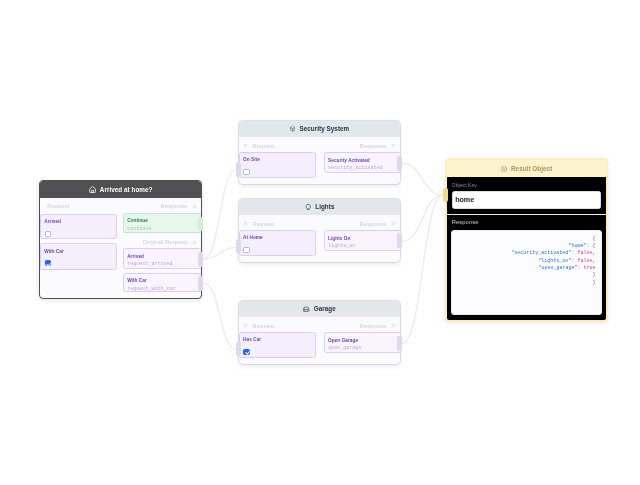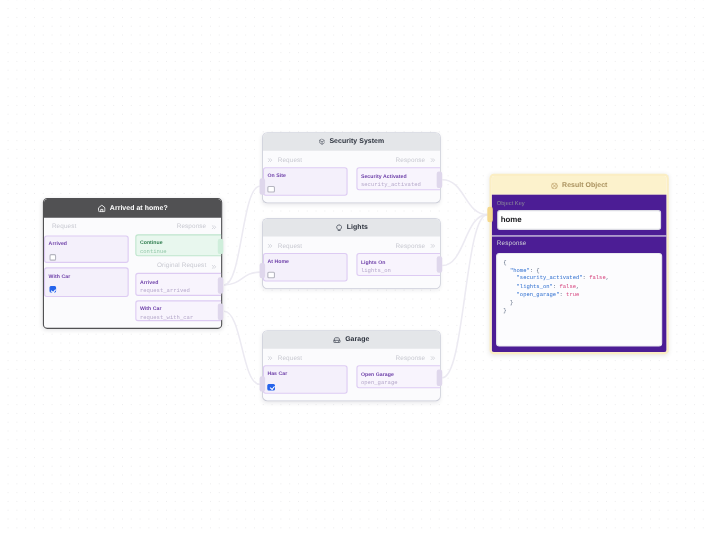--- a/index.html
+++ b/index.html
@@ -63,21 +63,21 @@
   #n2{left:239px;top:121px;width:161px;height:63px;}
   #n3{left:239px;top:199px;width:161px;height:63px;}
   #n4{left:239px;top:301px;width:161px;height:63px;}
 
   
   #n5{left:445px;top:157.8px;width:163px;height:164px;
       background:#fdfaf0;border:2px solid #fbeec4;border-radius:4px;overflow:hidden;
       box-shadow:0 1px 4px rgba(60,50,20,.10);}
   #n5 .node-hd{position:absolute;left:0;top:0;right:0;height:17.6px;background:#fcf2cc;color:#a9915e;
       border-radius:2.2px 2.2px 0 0;}
-  #n5 .inner{position:absolute;left:0;top:17.6px;right:0;bottom:0;background:#4c1d95;}
+  #n5 .inner{position:absolute;left:0;top:17.6px;right:0;bottom:0;background:#000000;text-align:right;}
   .okey{position:absolute;left:4.6px;top:5.6px;font-size:5.2px;color:#8d8d99;letter-spacing:0;line-height:5.2px;}
   .oinput{position:absolute;left:5px;right:5px;top:13.5px;height:17.8px;background:#fff;
       border:0.8px solid #dcdce4;border-radius:2.5px;
       display:flex;align-items:center;padding:0 2.2px;font-size:7.2px;color:#222226;font-weight:bold;letter-spacing:-.05px;box-sizing:border-box;}
   .divline{position:absolute;left:0;right:0;top:37px;height:0.8px;background:#ededf1;}
   .resplabel{position:absolute;left:4.7px;top:42.6px;font-size:5.8px;color:#cccdd5;letter-spacing:.1px;line-height:5.8px;}
   .jsonbox{position:absolute;left:4.2px;right:4.2px;top:52.6px;bottom:4.5px;border:0.8px solid #eaeaf0;
       border-radius:3px;background:#fcfcfe;padding:4.8px 5.4px;box-sizing:border-box;
       font-family:"Liberation Mono",monospace;font-size:5px;line-height:7.3px;color:#5d6b82;white-space:pre;}
   .jk{color:#2f6fd0;}

